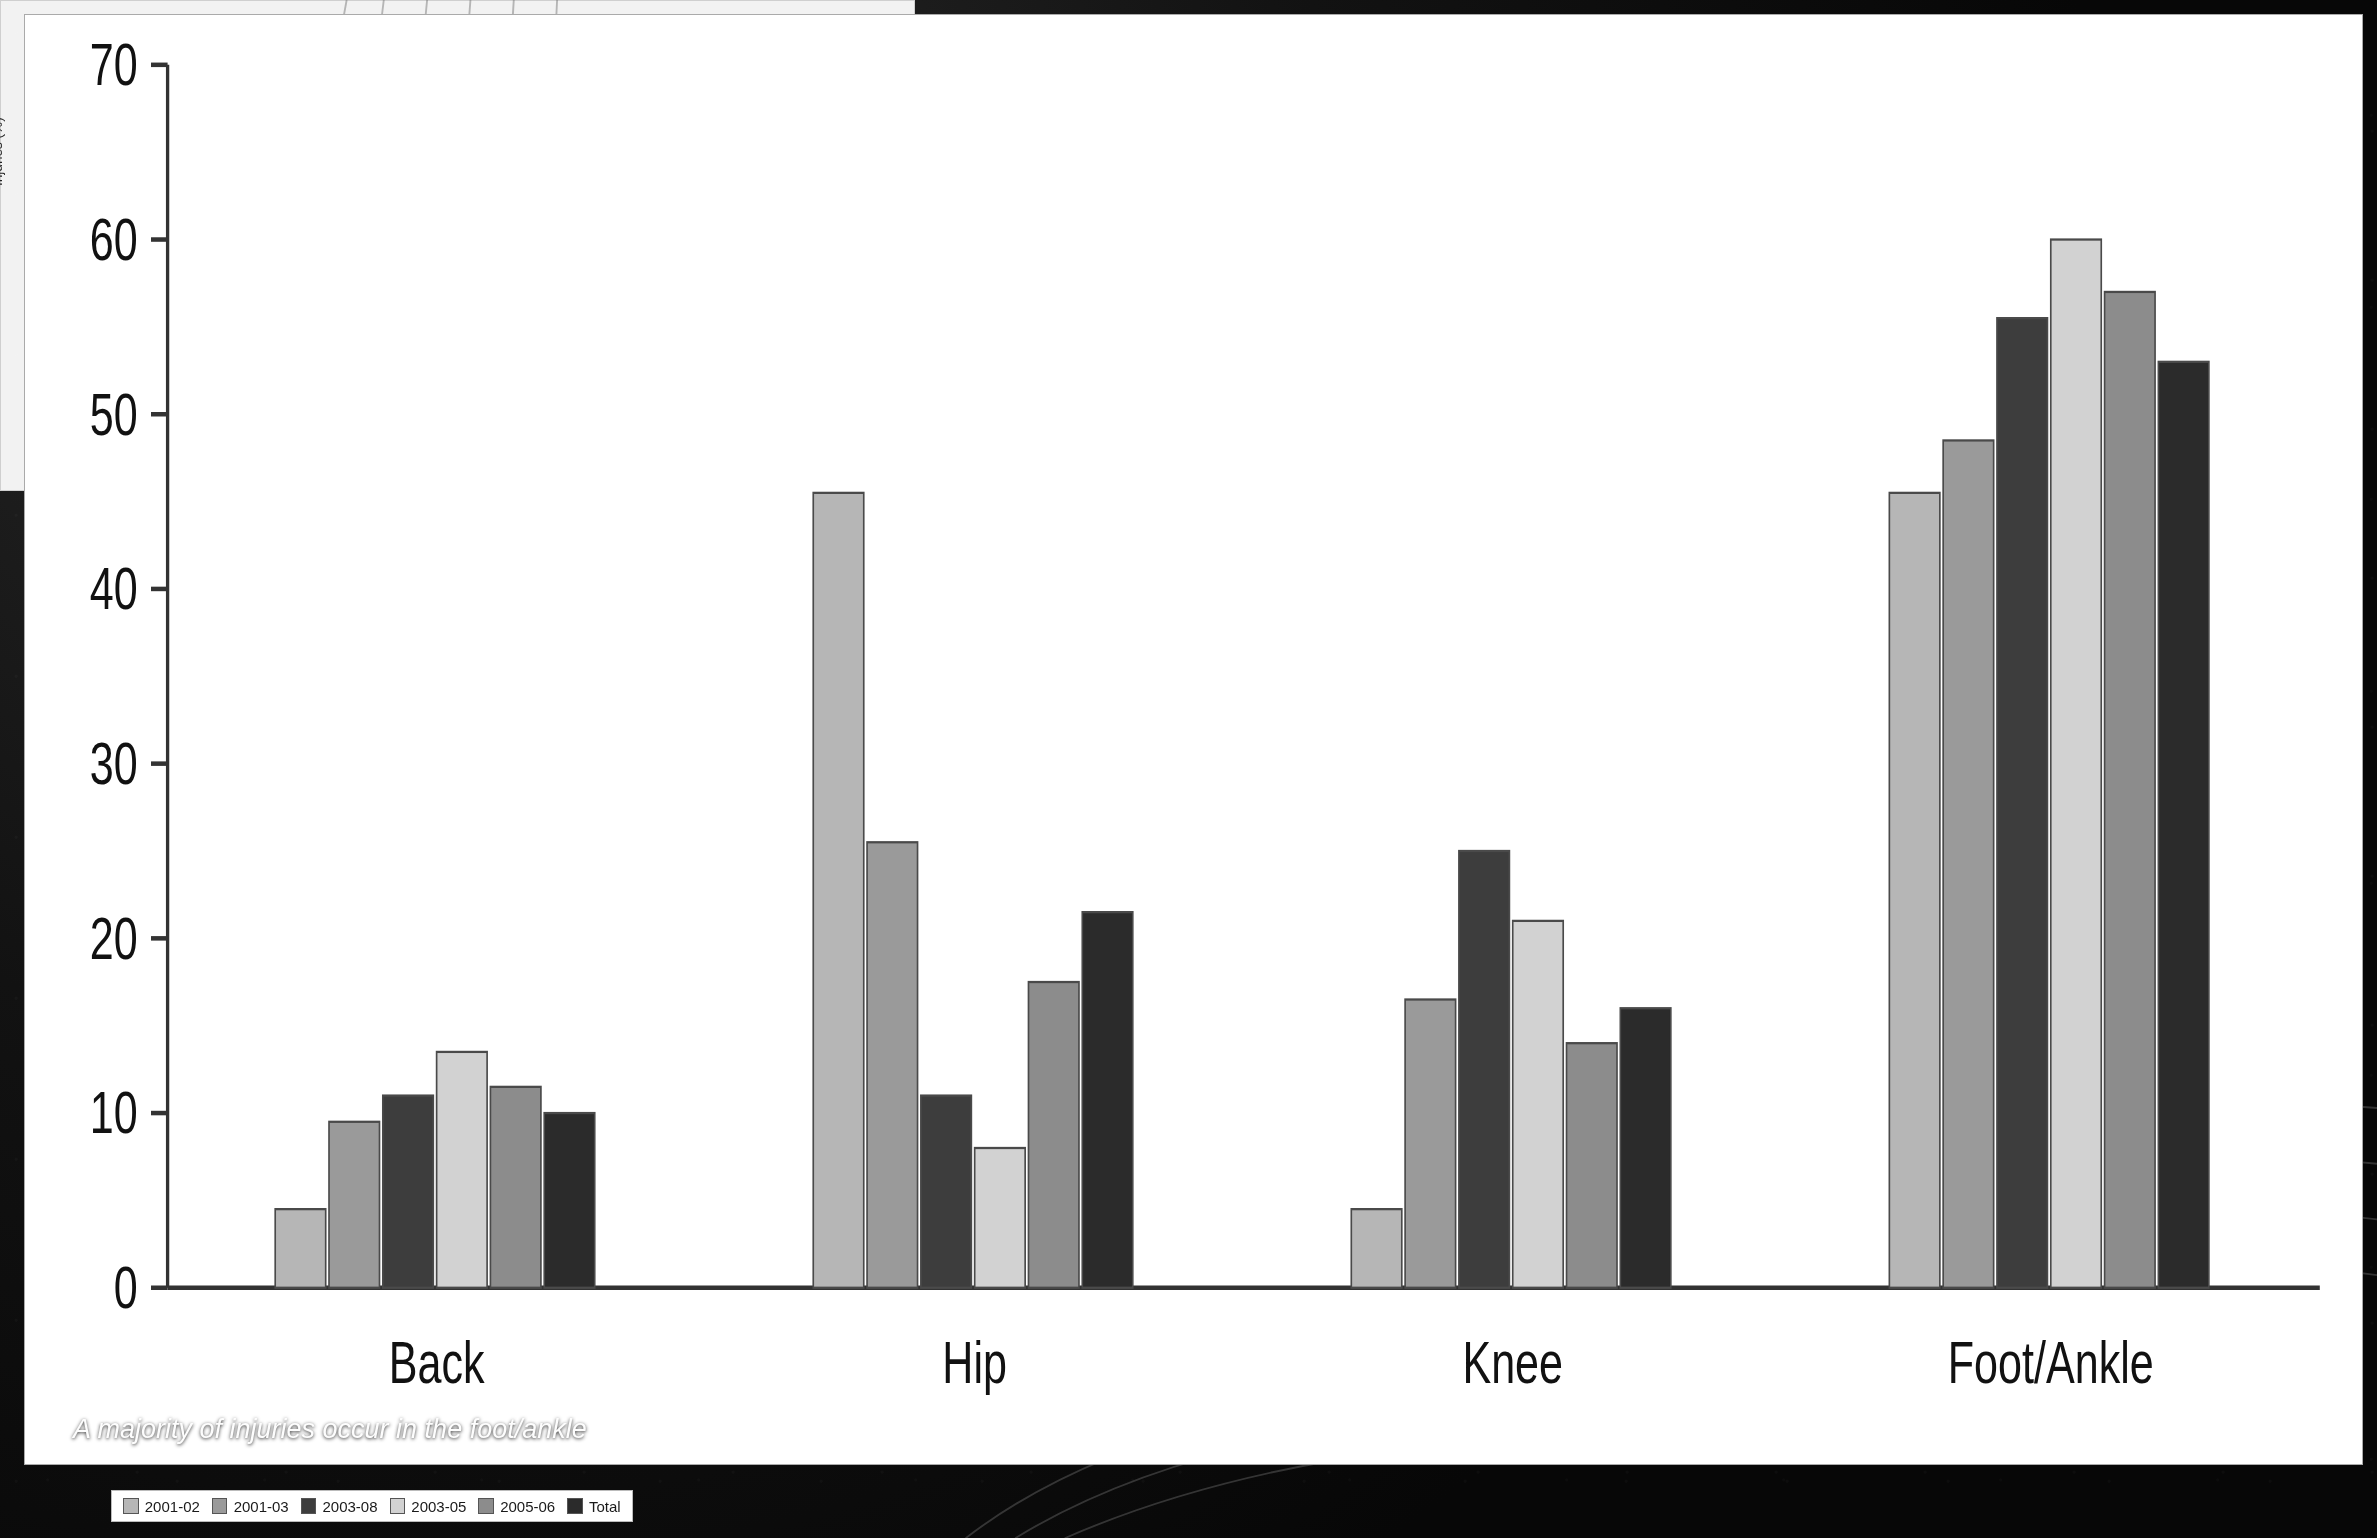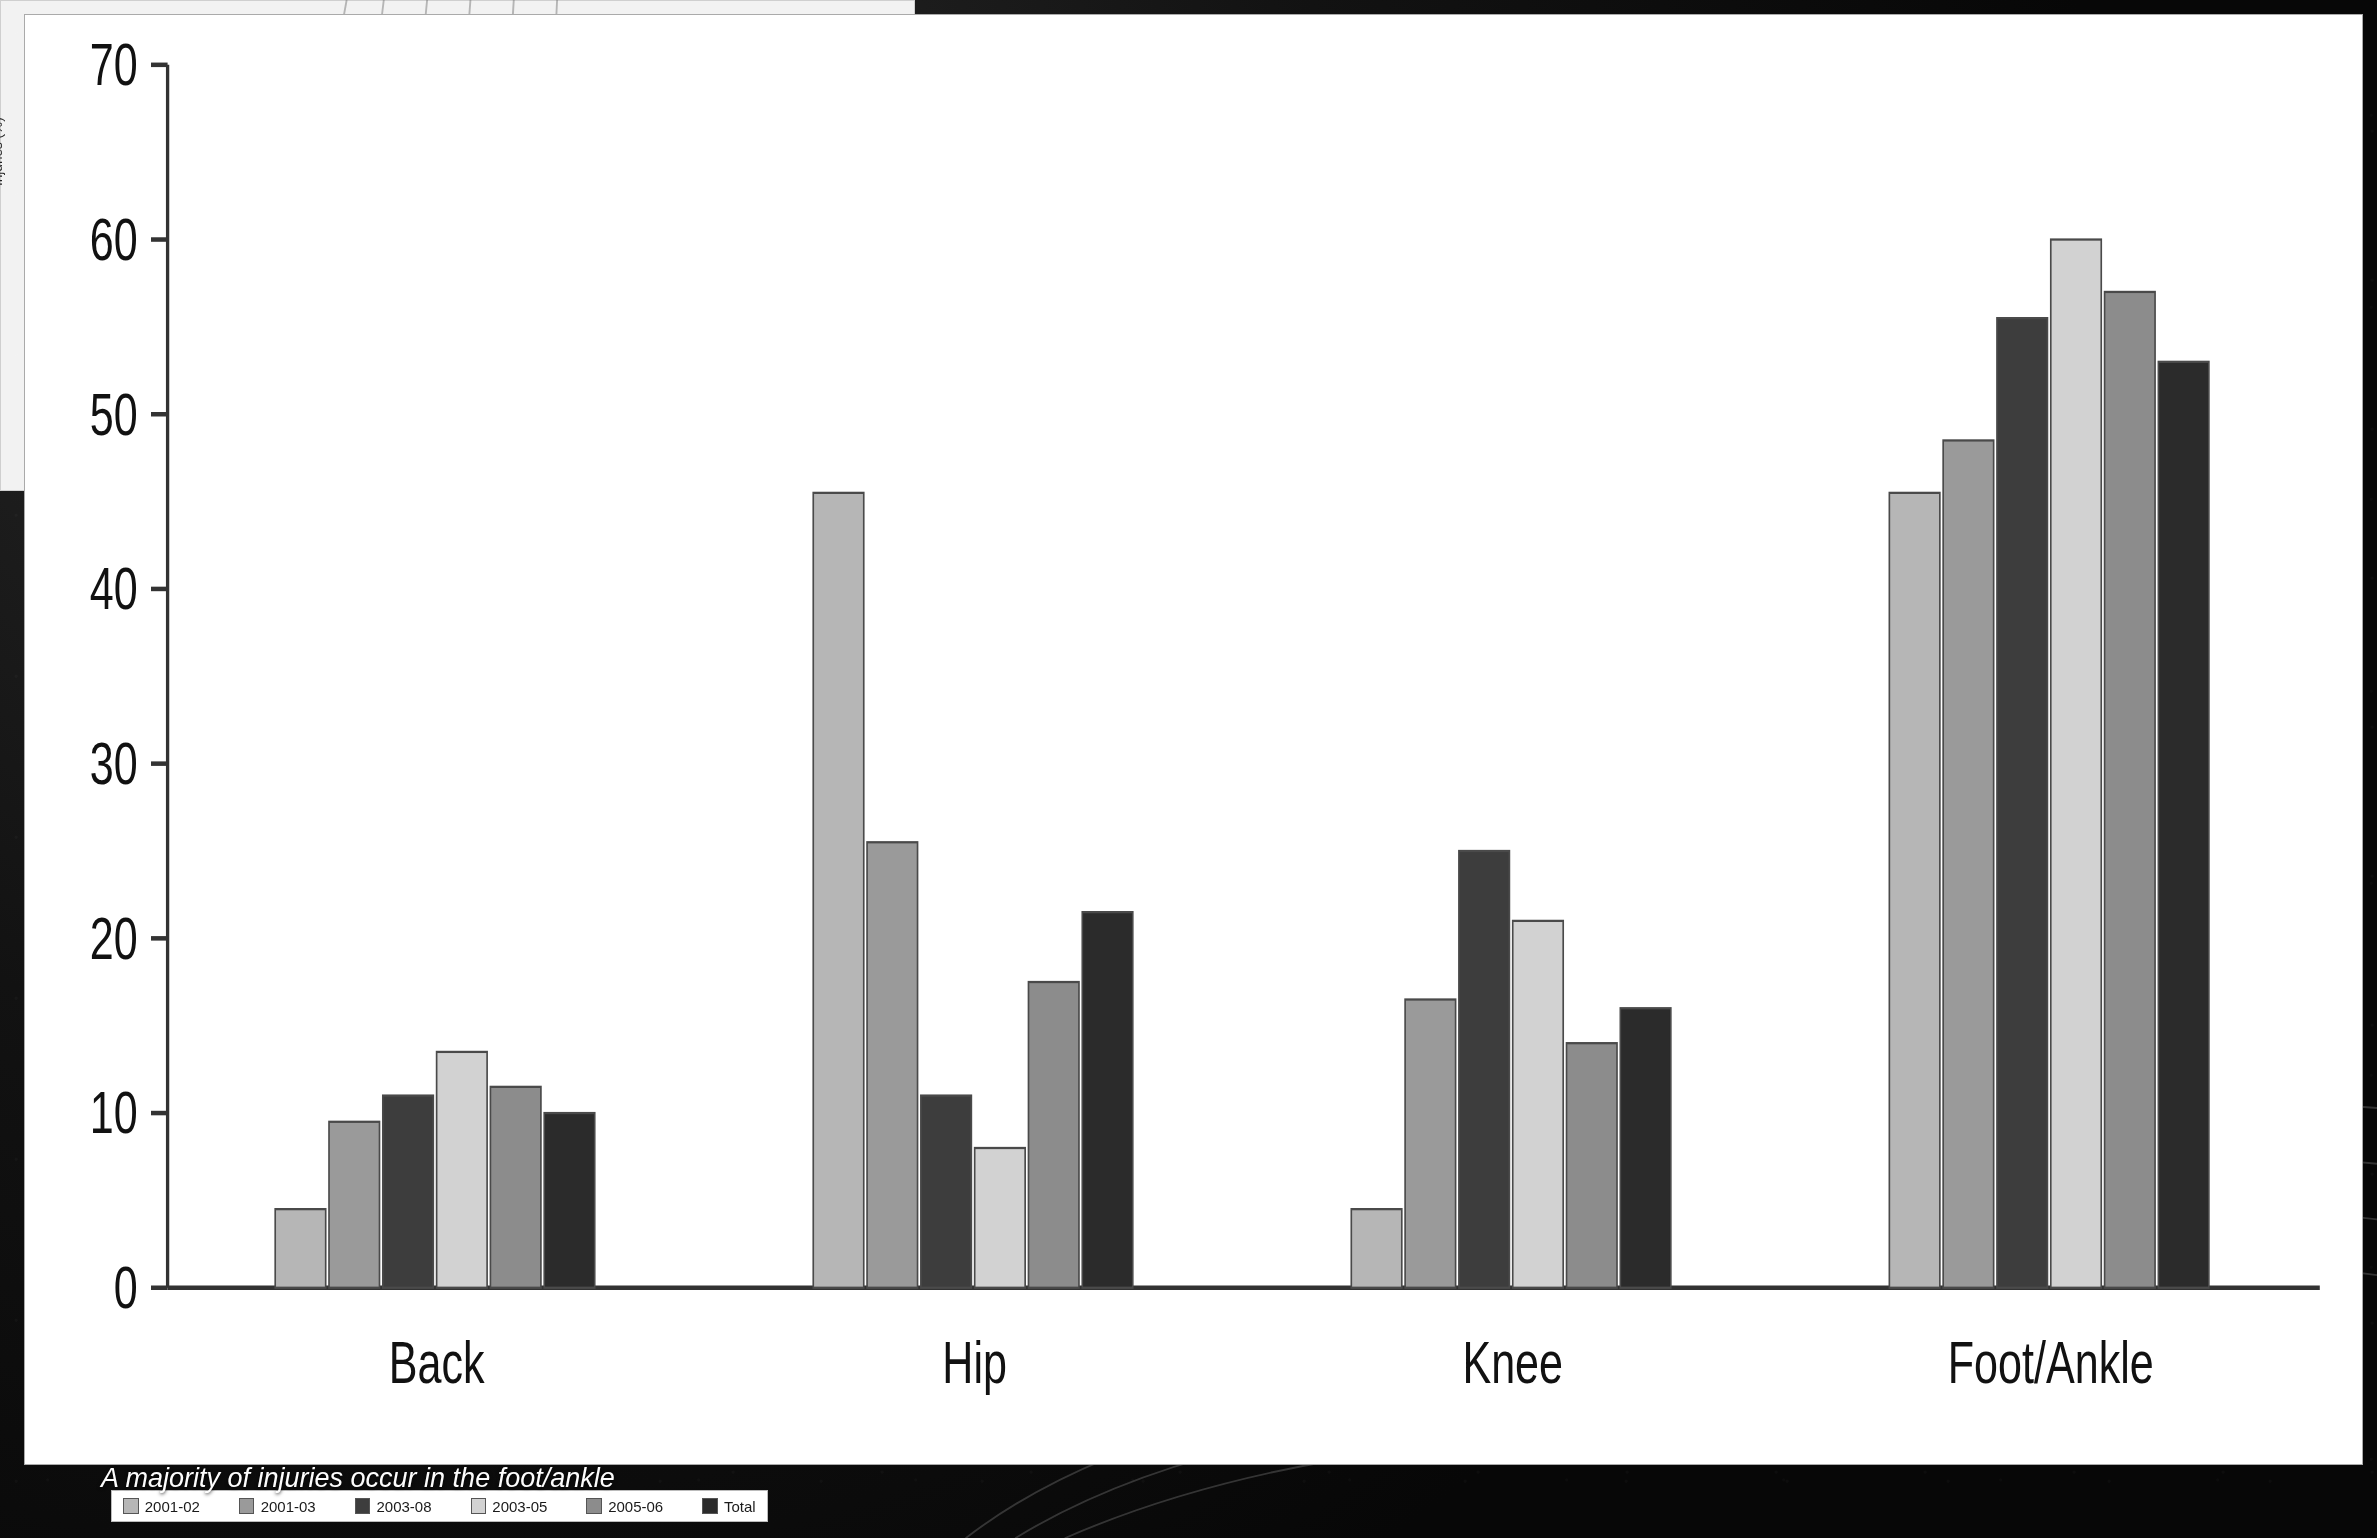--- a/index.html
+++ b/index.html
@@ -219,31 +219,31 @@
     transform-origin: left top;
     font-size: 13.6px;
     color: #222;
     white-space: nowrap;
   }
   #legend {
     position: absolute;
     left: 111px;
     bottom: 17.3px;
     display: flex;
-    gap: 39px;
+    gap: 12px;
     align-items: center;
     font-size: 15px;
     color: #1a1a1a;
     background: #fff;
     border: 0.6px solid #bbb;
     padding: 6.2px 11px;
   }
   #legend .lg { display: flex; align-items: center; gap: 6.2px; }
   #legend .sw { width: 13.6px; height: 13.6px; display: inline-block; }
-  #chart-caption { left: 73px; top: 1463px; width: 929px; margin-left: 28px; }
+  #chart-caption { left: 73px; top: 1414px; width: 929px; }
 </style>
 </head>
 <body>
 
 <div id="slide">
   <div id="noise"></div>
 
   <svg id="swirls" viewBox="0 0 3840 2485" preserveAspectRatio="none">
     <g fill="none" stroke="#6a6a6a" stroke-opacity="0.45" stroke-width="3">
       <path d="M560,0 C520,260 380,420 180,520"></path>

